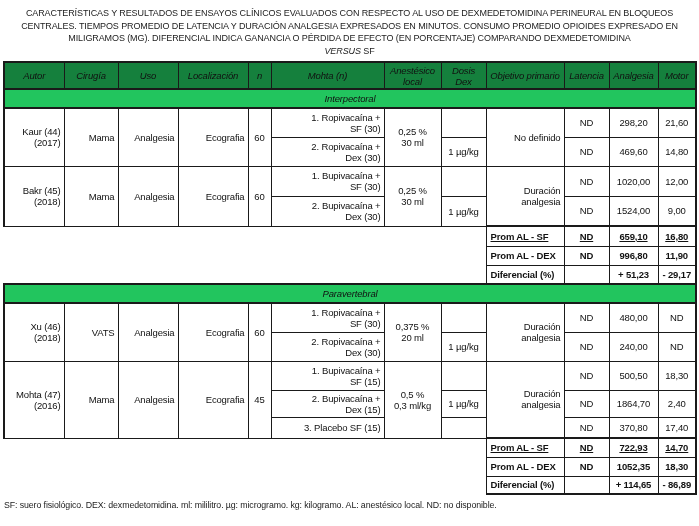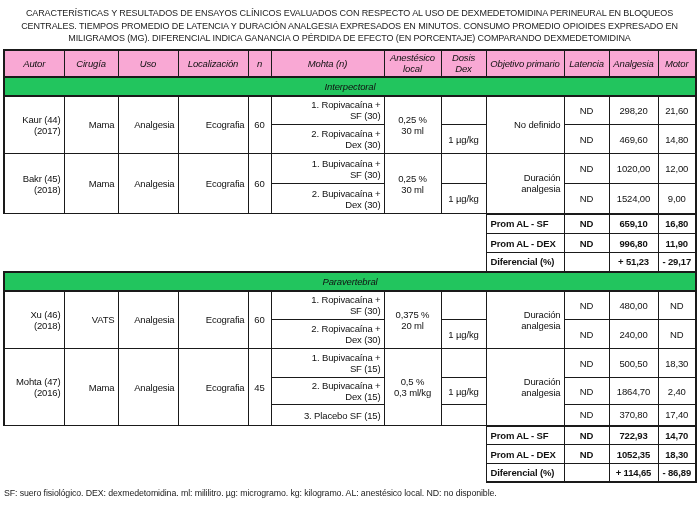--- a/index.html
+++ b/index.html
@@ -21,46 +21,47 @@
     border-collapse:collapse;table-layout:fixed;
     width:692px;margin:4px 0 0 3px;
     font-size:9.5px;line-height:11px;letter-spacing:-0.15px;color:#111;
   }
   td{border:1px solid #1a1a1a;padding:1px 3px;vertical-align:middle;overflow:hidden;}
   td.c{text-align:center;}
   td.l{text-align:right;padding-left:4px;}
   td.pre{white-space:pre-line;}
   td.blank{border:none;background:#fff;}
   tr.head td{
-    background:#f9a8d4;font-style:italic;text-align:center;
+    background:#15803d;font-style:italic;text-align:center;
     border-top:2px solid #1a1a1a;
   }
   tr.head td:first-child{border-left:2px solid #1a1a1a;}
   tr.head td:last-child{border-right:2px solid #1a1a1a;}
   tr.band td{
     background:#22c55e;font-style:italic;text-align:center;
     border:2px solid #1a1a1a;
   }
   tr td.first{border-left:2px solid #1a1a1a;}
   tr td:last-child{border-right-width:2px;}
-  tr.sum-first td{border-top-width:2px;}
+  tr.sum-first td{border-top-width:2px;text-decoration:underline;}
   tr.sum td.lbl{font-weight:bold;text-align:left;padding-left:4px;}
   tr.sum td.v{font-weight:bold;text-align:center;}
   tr.last td{border-bottom-width:2px;}
   tr.h27{height:27px;} tr.h19{height:19px;} tr.h20{height:20px;}
   tr.h29{height:29px;} tr.h30{height:30px;} tr.h21{height:21px;} tr.h18{height:18px;}
   .footnote{
     margin:5px 0 0 4px;font-size:8.8px;letter-spacing:-0.1px;color:#222;
   }
 </style>
 </head>
 <body>
 
 <div class="title-block">
   <span class="sub">CARACTERÍSTICAS Y RESULTADOS DE ENSAYOS CLÍNICOS EVALUADOS CON RESPECTO AL USO DE DEXMEDETOMIDINA PERINEURAL EN BLOQUEOS CENTRALES. TIEMPOS PROMEDIO DE LATENCIA Y DURACIÓN ANALGESIA EXPRESADOS EN MINUTOS. CONSUMO PROMEDIO OPIOIDES EXPRESADO EN MILIGRAMOS (MG). DIFERENCIAL INDICA GANANCIA O PÉRDIDA DE EFECTO (EN PORCENTAJE) COMPARANDO DEXMEDETOMIDINA</span>
+  <span class="versus-line"><span class="italic">VERSUS</span><span> SF</span></span>
 </div>
 
 <table class="main">
   <colgroup>
     <col style="width:60px">
       <col style="width:54px">
       <col style="width:60px">
       <col style="width:70px">
     <col style="width:23px">
       <col style="width:113px">

